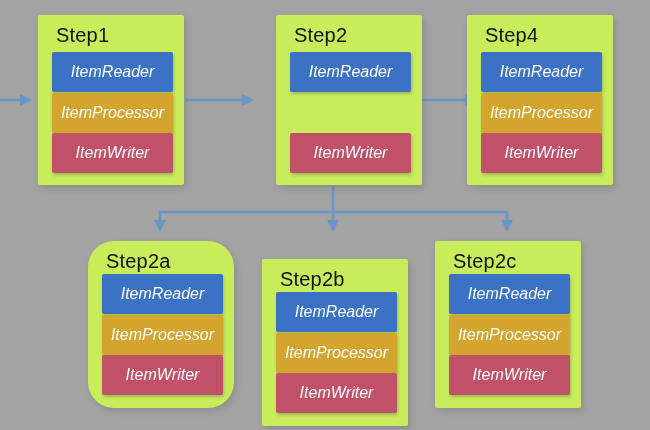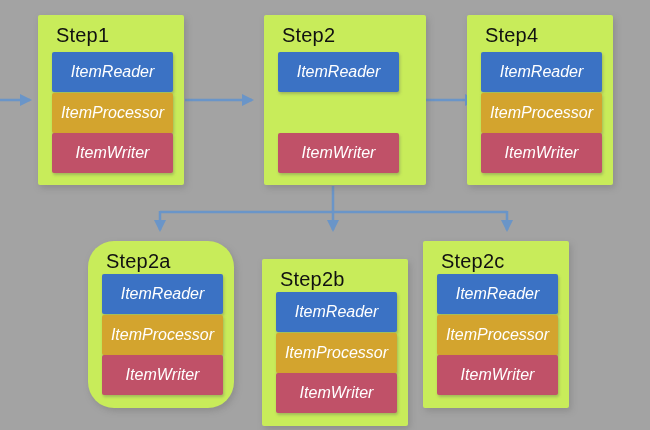--- a/index.html
+++ b/index.html
@@ -44,25 +44,25 @@
     border-radius:2px;
     box-shadow:1px 2px 3px rgba(90,90,90,0.35);
     color:var(--comp-text);
     font-size:16px;
     display:flex;align-items:center;justify-content:center;
     white-space:nowrap;
     font-style:italic;
   }
   
   #step1 {left:38px; top:15px;}
-  #step2 {left:264px;top:15px;padding-left:16px;}
+  #step2 {left:276px;top:15px;}
   #step4 {left:467px;top:15px;}
   #step2a{left:88px; top:241px;border-radius:26px;}
   #step2b{left:262px;top:241px;margin-top:18px;}
-  #step2c{left:423px;top:241px;}
+  #step2c{left:435px;top:241px;}
 </style>
 </head>
 <body>
 
 <div id="stage">
 
   <svg id="connectors" width="650" height="430" viewBox="0 0 650 430">
     <defs>
       <marker id="arrowhead" markerUnits="userSpaceOnUse" markerWidth="12" markerHeight="12" viewBox="0 0 12 12" refX="10" refY="6" orient="auto">
         <path d="M0,0 L12,6 L0,12 Z" style="fill:var(--arrow)"></path>

